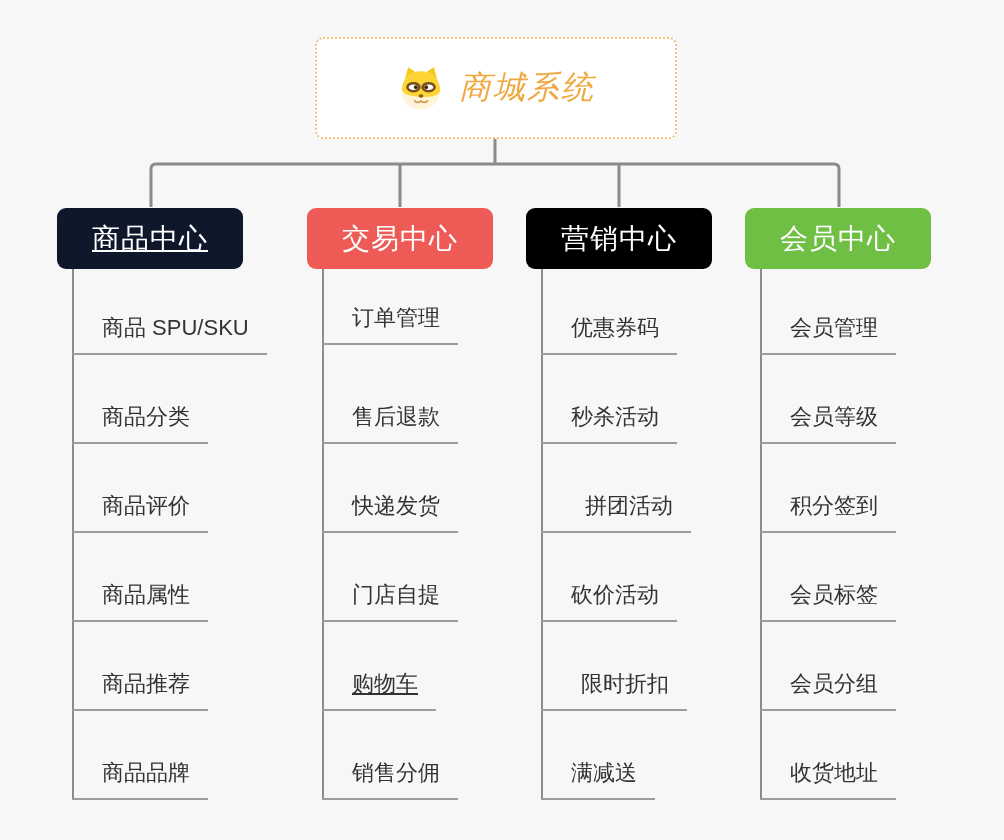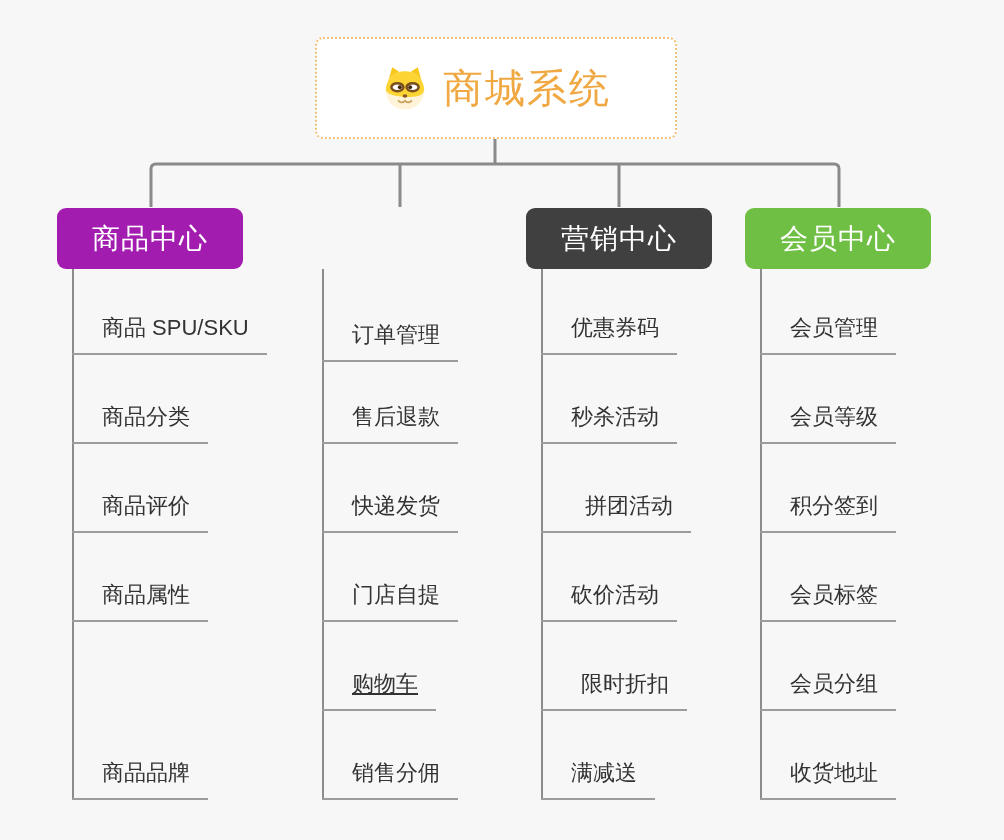--- a/index.html
+++ b/index.html
@@ -27,24 +27,25 @@
     box-sizing: border-box;
     background: #ffffff;
     border: 2px dotted var(--root-border, #f2c179);
     border-radius: 8px;
     display: flex;
     align-items: center;
     justify-content: center;
     gap: 14px;
   }
   .root-title {
-    font-size: 40px;
+    font-size: 32px;
     letter-spacing: 2px;
     color: var(--root-accent, #f0a843);
     white-space: nowrap;
+    font-style: italic;
   }
   .dog { width: 48px; height: 48px; display: inline-block; }
   .dog svg { width: 100%; height: 100%; display: block; }
 
   .branch {
     position: absolute;
     top: 208px;
     width: 186px;
     height: 600px;
   }
@@ -105,39 +106,41 @@
         <circle cx="36.5" cy="29" r="2.4" fill="#3f2708"></circle>
         <ellipse cx="30" cy="40" rx="3" ry="2.2" fill="#8a5a22"></ellipse>
         <path d="M22 46 Q26 50 30 46 Q34 50 38 46" stroke="#c9a05c" stroke-width="2.2" fill="none" stroke-linecap="round"></path>
       </svg>
     </span>
     <span class="root-title">商城系统</span>
   </div>
 
   <div id="branches">
       <div class="branch" style="left: 57px;">
-        <div class="branch-header" style="background: #a21caf;">商品中心</div>
+        <div class="branch-header" style="background: #0f172a; text-decoration: underline;">商品中心</div>
         <div class="branch-line"></div>
         <div class="leaf" style="top: 103px;">商品 SPU/SKU</div>
         <div class="leaf" style="top: 192px;">商品分类</div>
         <div class="leaf" style="top: 281px;">商品评价</div>
         <div class="leaf" style="top: 370px;">商品属性</div>
+        <div class="leaf" style="top: 459px;">商品推荐</div>
         <div class="leaf" style="top: 548px;">商品品牌</div>
       </div>
       <div class="branch" style="left: 307px;">
+        <div class="branch-header" style="background: rgb(238, 90, 85);">交易中心</div>
         <div class="branch-line"></div>
-        <div class="leaf" style="top: 110px;">订单管理</div>
+        <div class="leaf" style="top: 93px;">订单管理</div>
         <div class="leaf" style="top: 192px;">售后退款</div>
         <div class="leaf" style="top: 281px;">快递发货</div>
         <div class="leaf" style="top: 370px;">门店自提</div>
         <div class="leaf" style="top: 459px; text-decoration: underline;">购物车</div>
         <div class="leaf" style="top: 548px;">销售分佣</div>
       </div>
       <div class="branch" style="left: 526px;">
-        <div class="branch-header" style="background: #404040; text-align: right;">营销中心</div>
+        <div class="branch-header" style="background: #000000; text-align: right;">营销中心</div>
         <div class="branch-line"></div>
         <div class="leaf" style="top: 103px;">优惠券码</div>
         <div class="leaf" style="top: 192px;">秒杀活动</div>
         <div class="leaf" style="top: 281px; padding-left: 44px;">拼团活动</div>
         <div class="leaf" style="top: 370px;">砍价活动</div>
         <div class="leaf" style="top: 459px; padding-left: 40px;">限时折扣</div>
         <div class="leaf" style="top: 548px;">满减送</div>
       </div>
       <div class="branch" style="left: 745px;">
         <div class="branch-header" style="background: rgb(111, 191, 68);">会员中心</div>

